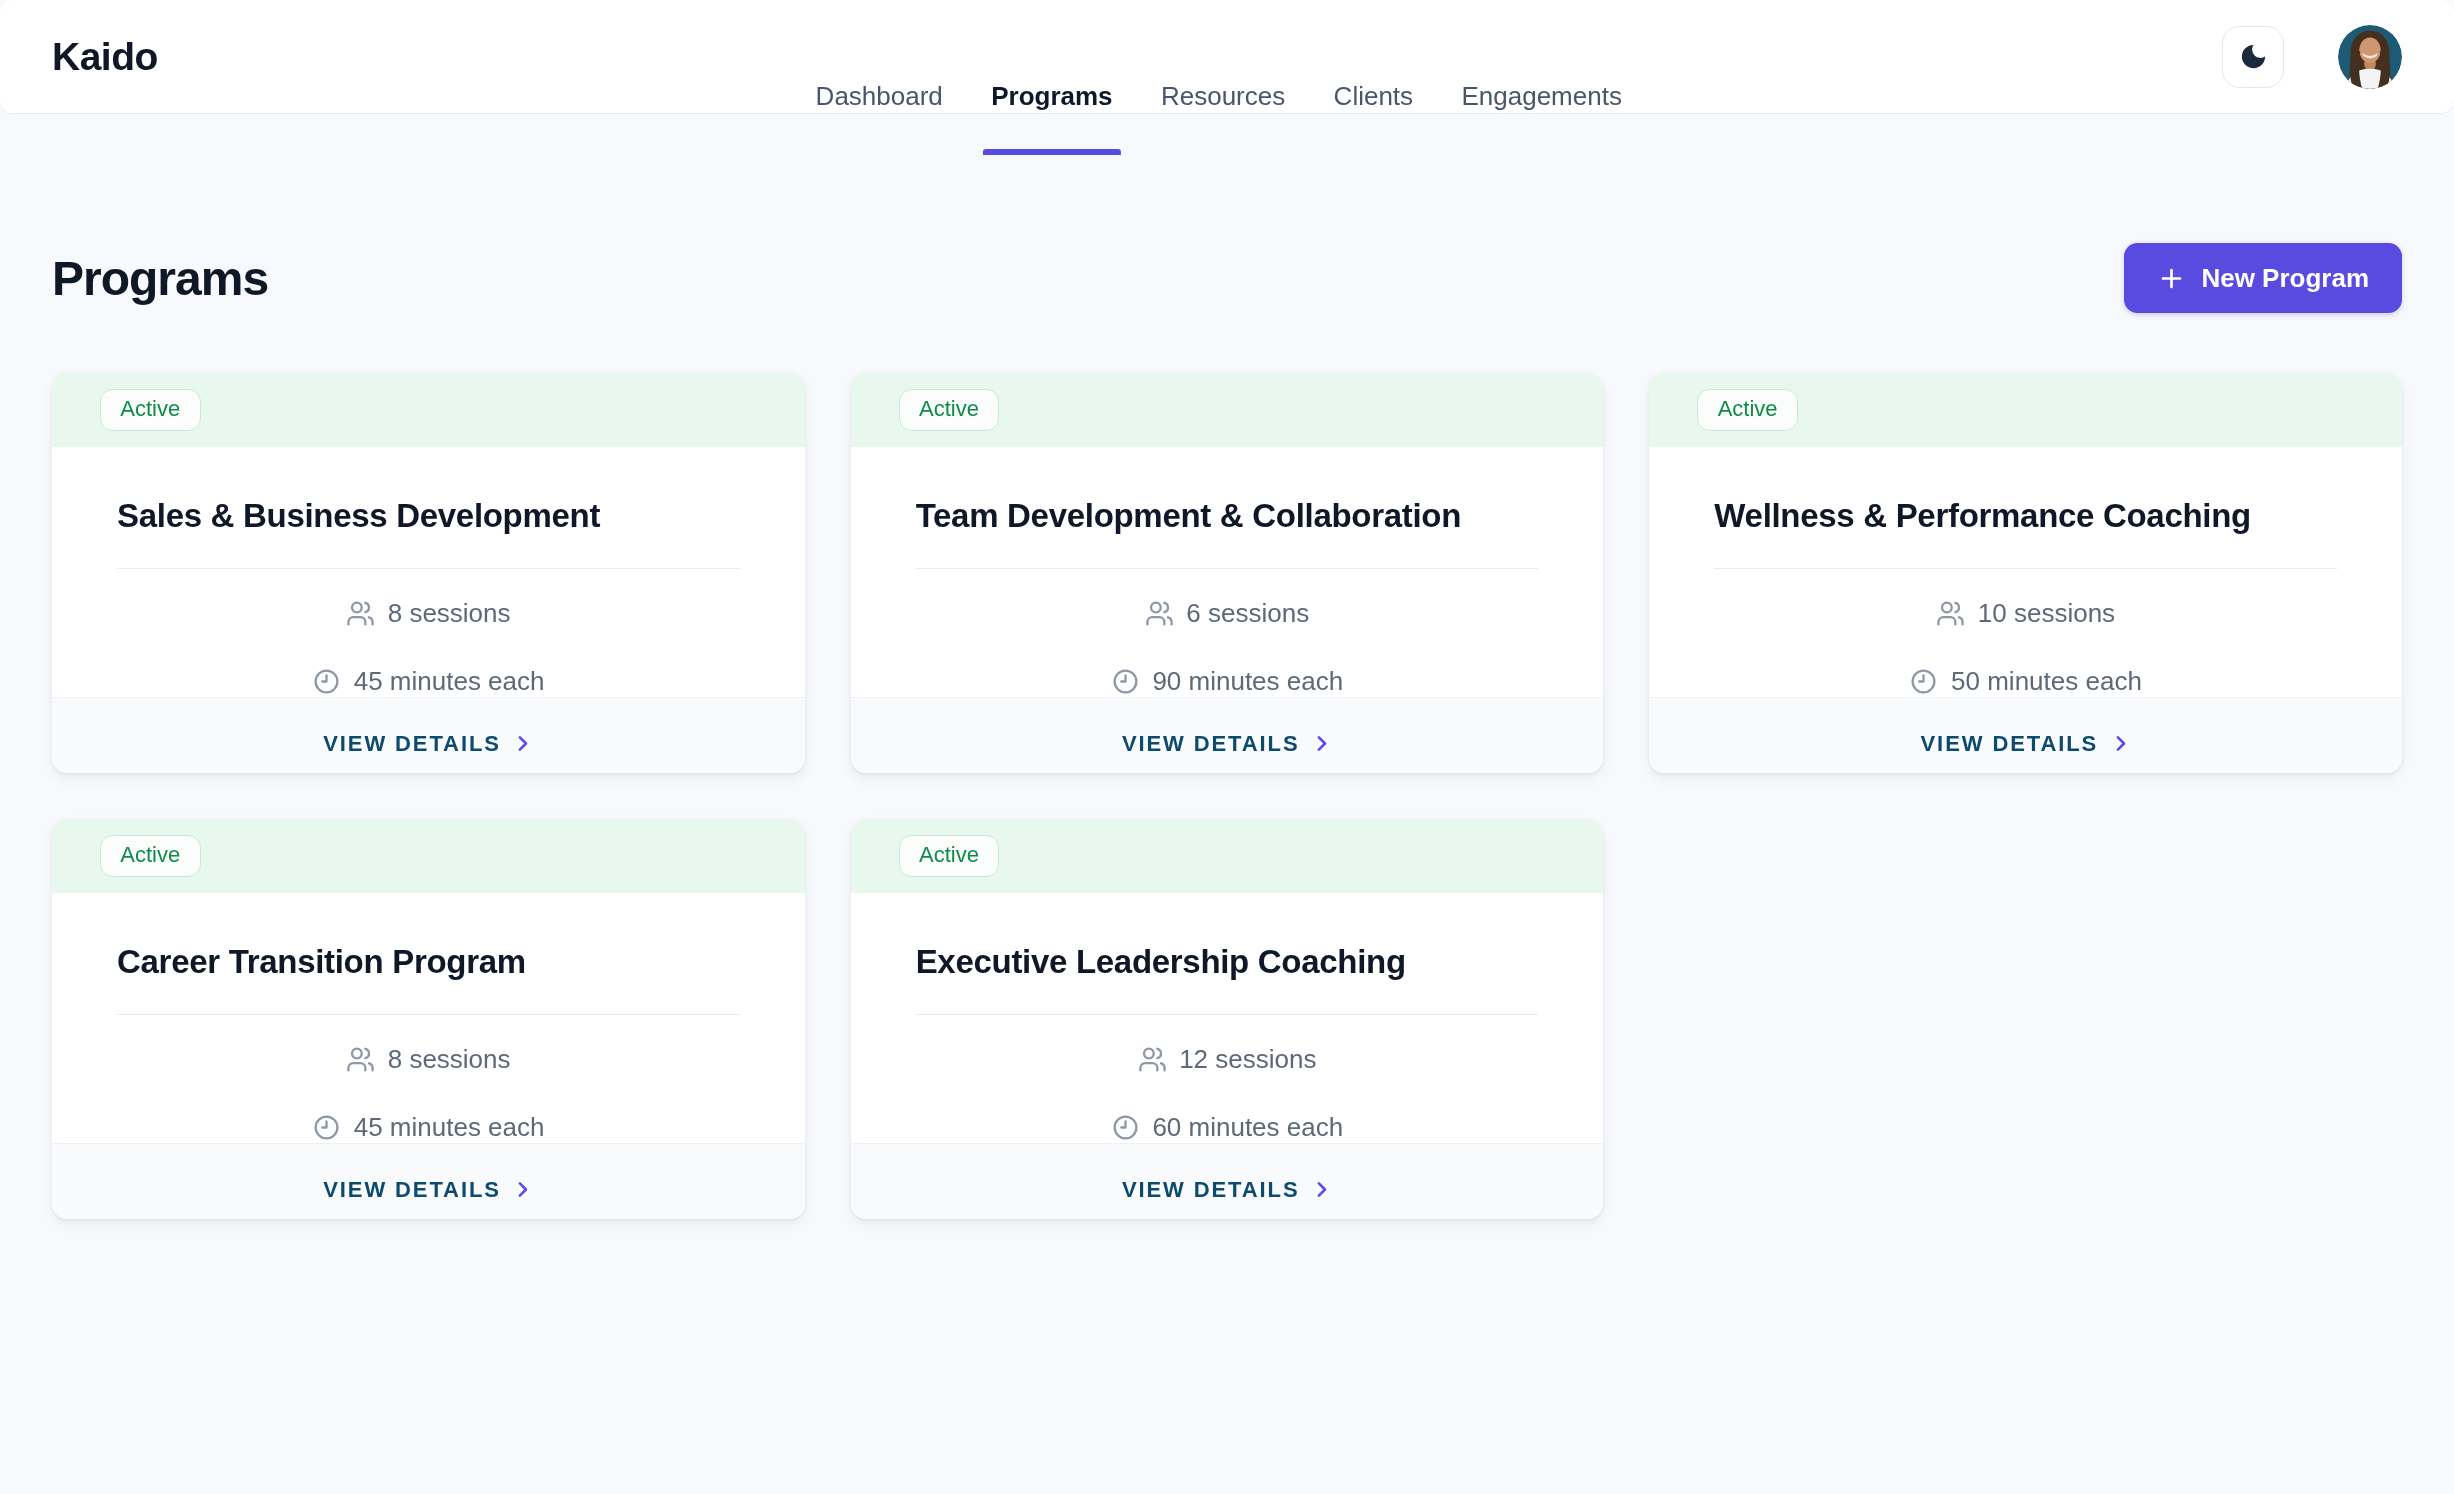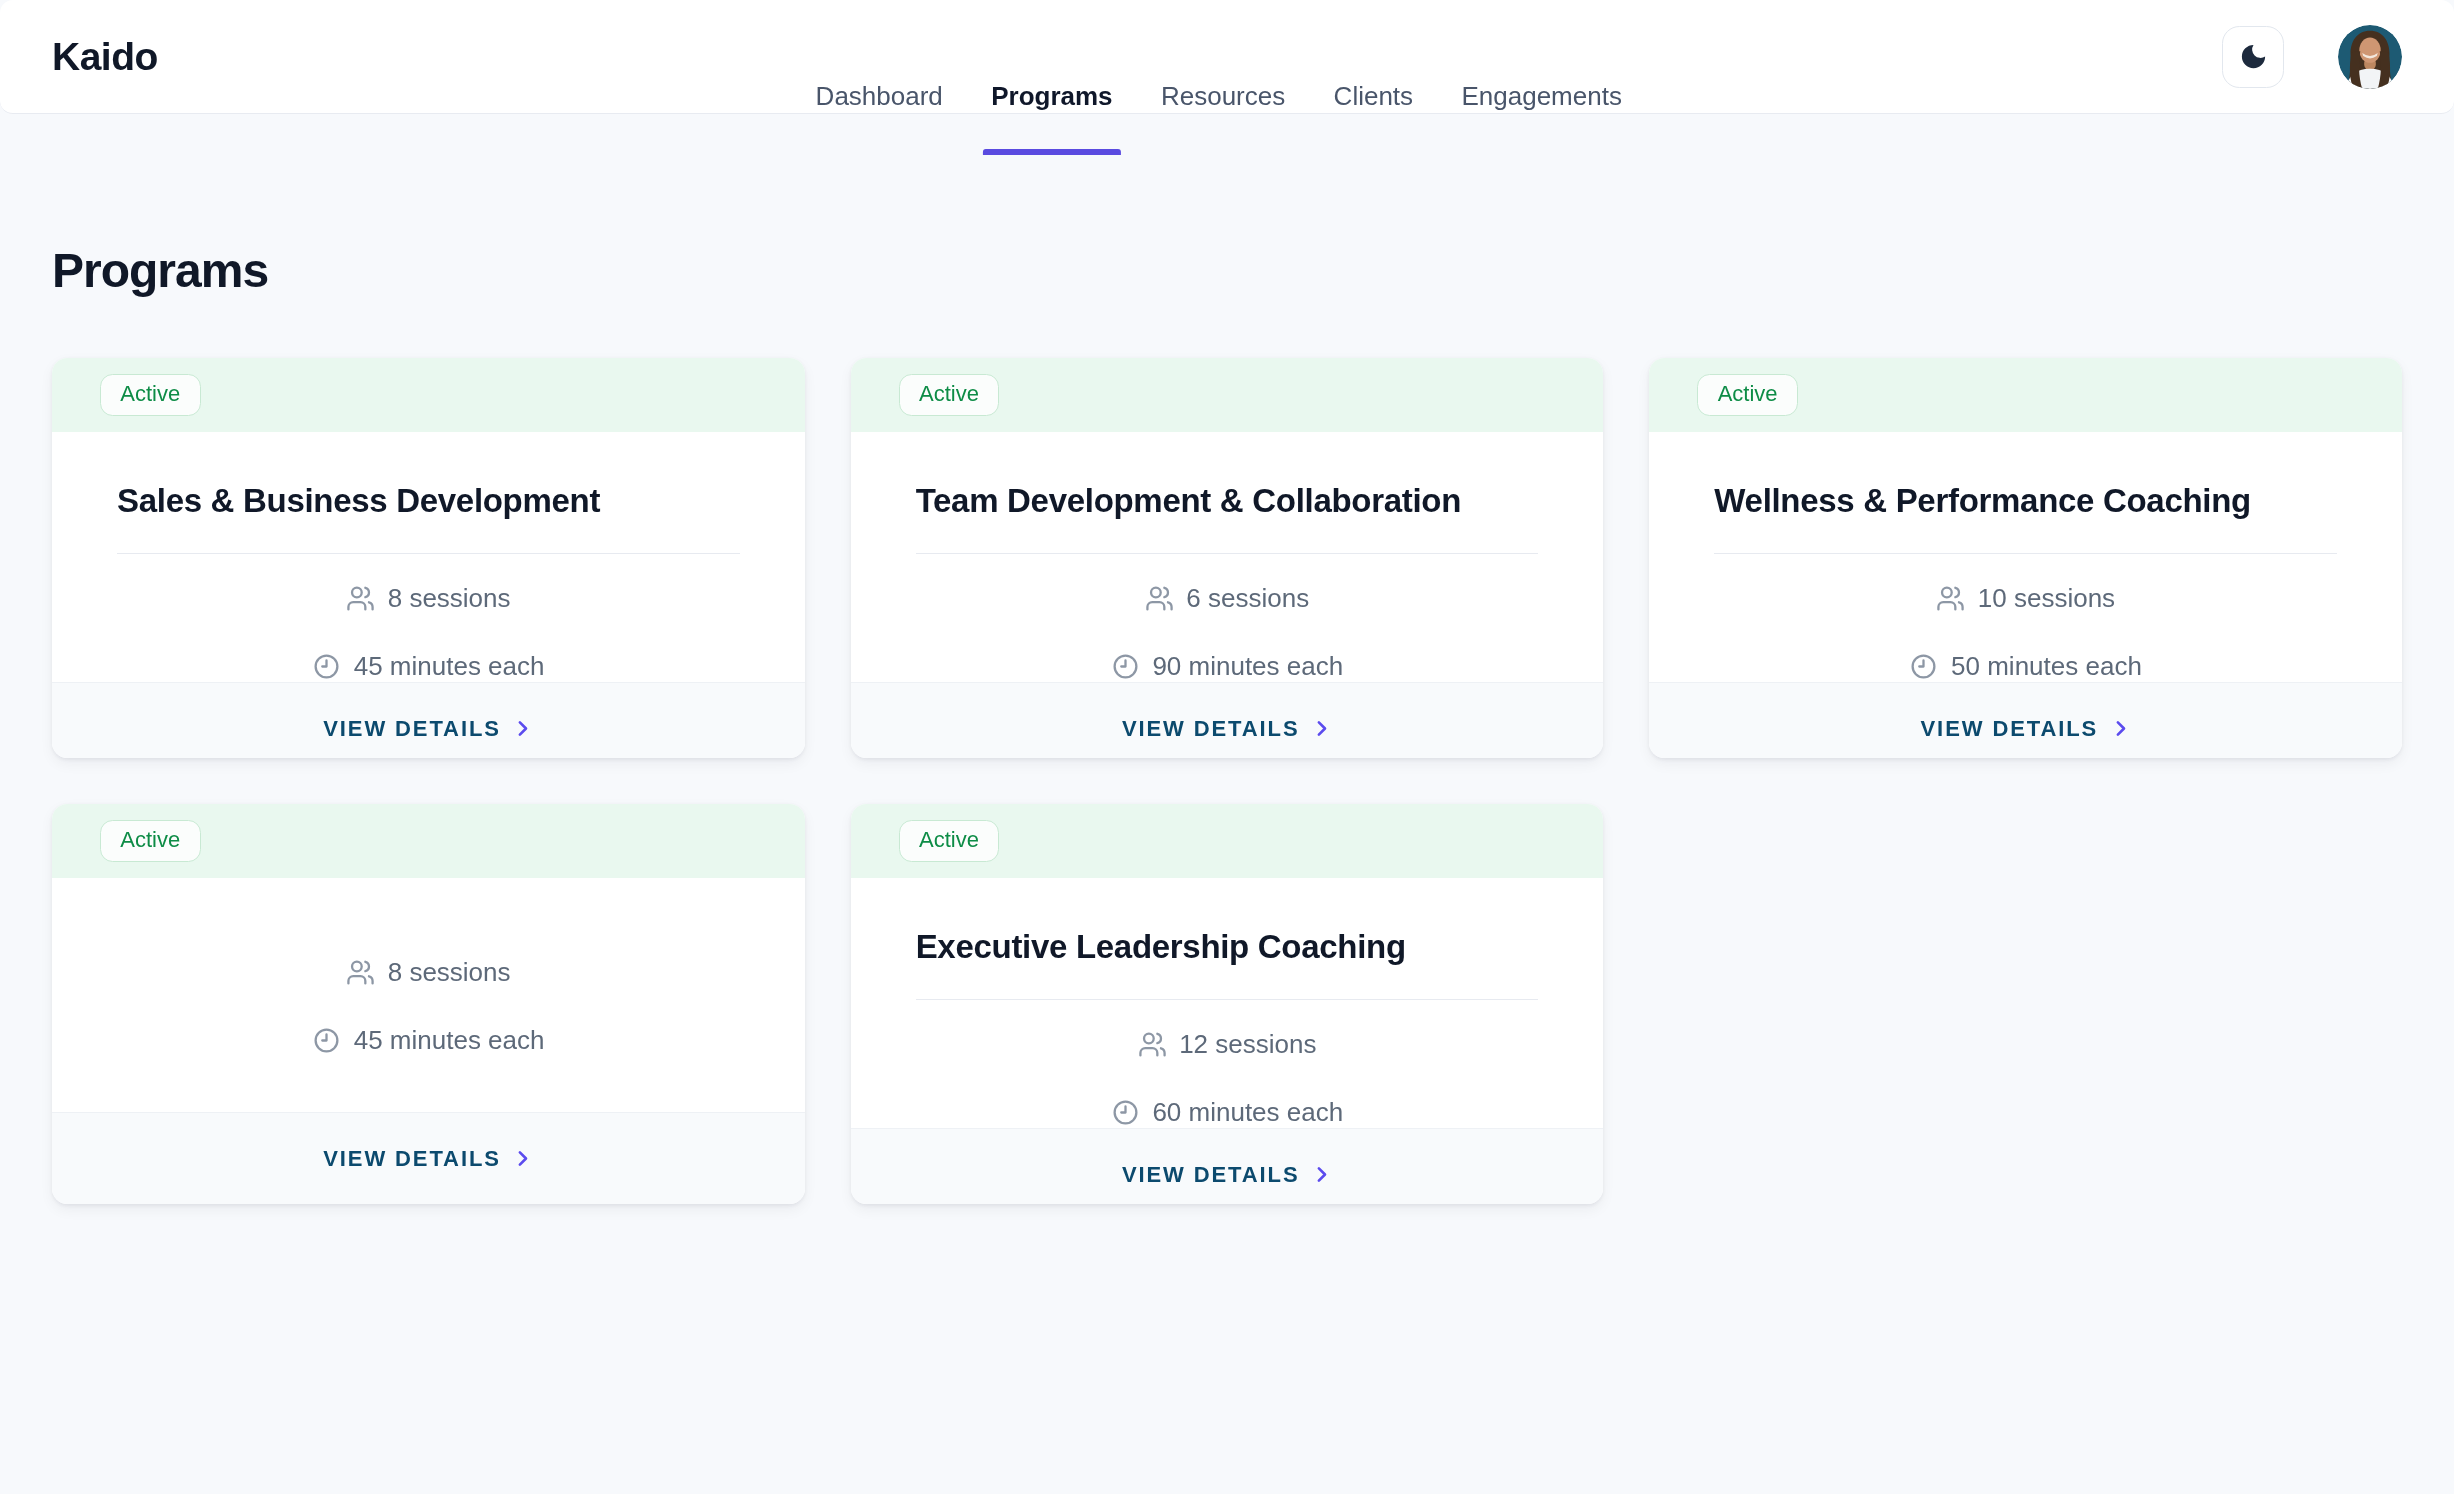--- a/index.html
+++ b/index.html
@@ -247,20 +247,29 @@
         </g>
       </svg>
     </div>
   </div>
 </header>
 
 <main class="main">
 
   <div class="page-head">
     <h1 class="page-title">Programs</h1>
+    <button class="new-program-btn">
+      <span style="display:flex">
+        <svg width="29" height="29" viewBox="0 0 24 24" stroke="#ffffff" fill="none" stroke-width="2.2" stroke-linecap="round">
+            <line x1="12" y1="5" x2="12" y2="19"></line>
+            <line x1="5" y1="12" x2="19" y2="12"></line>
+          </svg>
+      </span>
+      <span>New Program</span>
+    </button>
   </div>
 
   <div class="grid">
 
     <section class="card">
       <div class="card-top">
         <span class="status-badge">Active</span>
       </div>
       <div class="card-body">
         <div class="card-title">Sales &amp; Business Development</div>
@@ -361,20 +370,21 @@
             </svg>
         </a>
       </div>
     </section>
 
     <section class="card">
       <div class="card-top">
         <span class="status-badge">Active</span>
       </div>
       <div class="card-body">
+        <div class="card-title">Career Transition Program</div>
         <div class="card-meta">
           <span class="meta-item">
             <svg class="icon-stroke" width="29" height="29" viewBox="0 0 24 24">
                 <path d="M16 21v-2a4 4 0 0 0-4-4H6a4 4 0 0 0-4 4v2"></path>
                 <circle cx="9" cy="7" r="4"></circle>
                 <path d="M22 21v-2a4 4 0 0 0-3-3.87"></path>
                 <path d="M16 3.13a4 4 0 0 1 0 7.75"></path>
               </svg>
             <span>8 sessions</span>
           </span>

